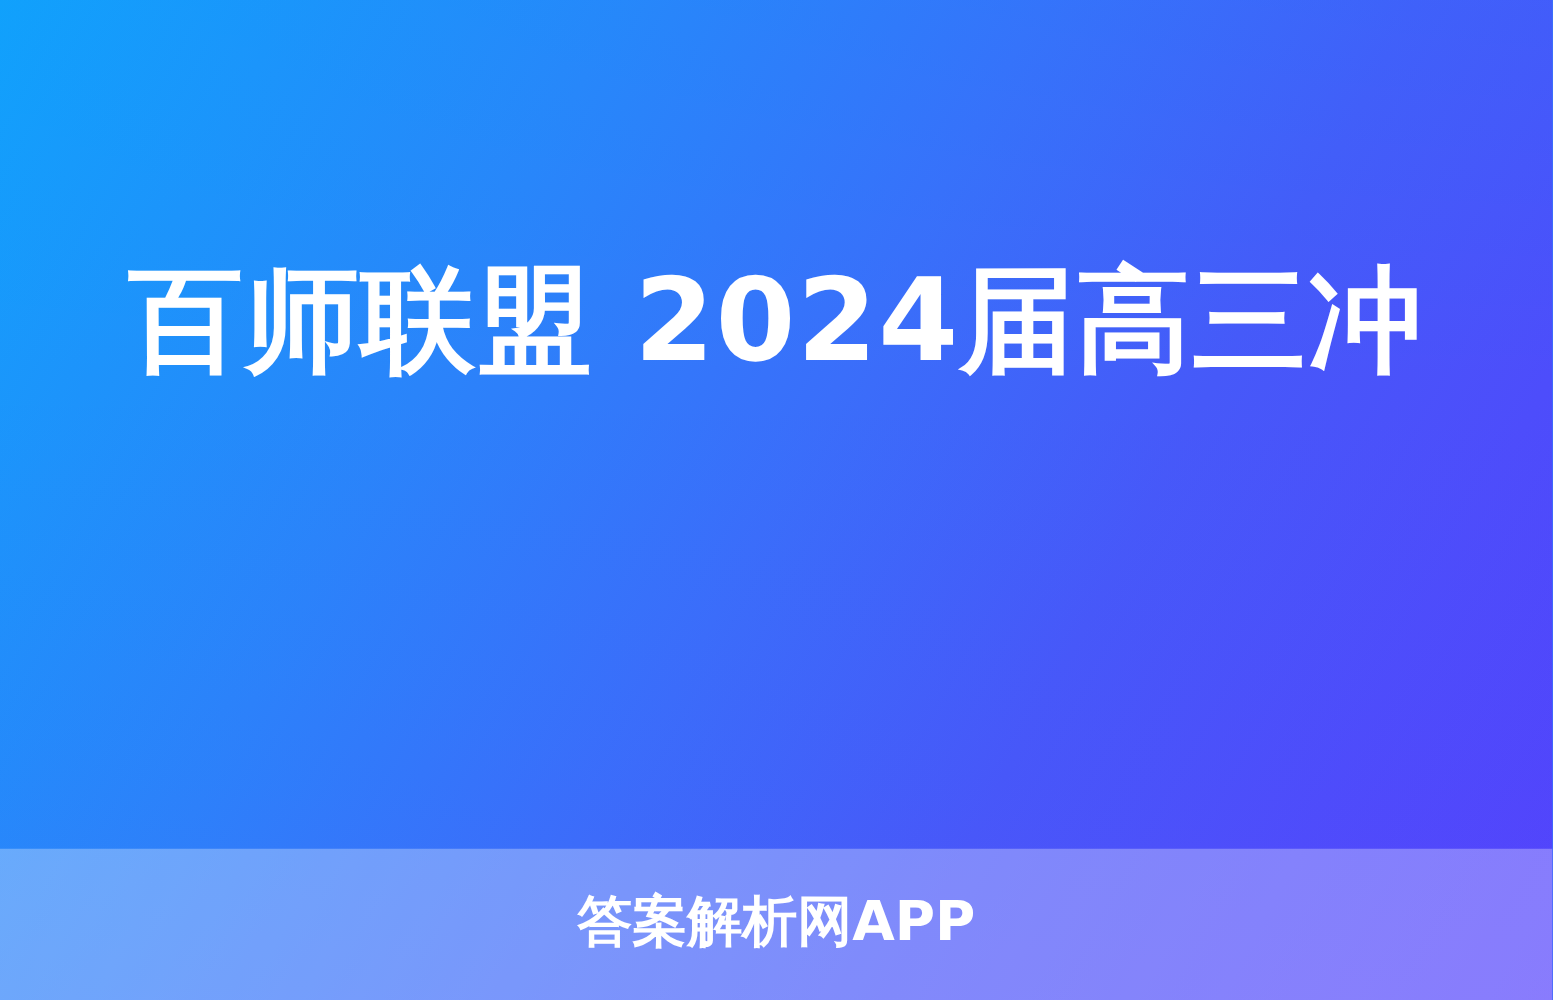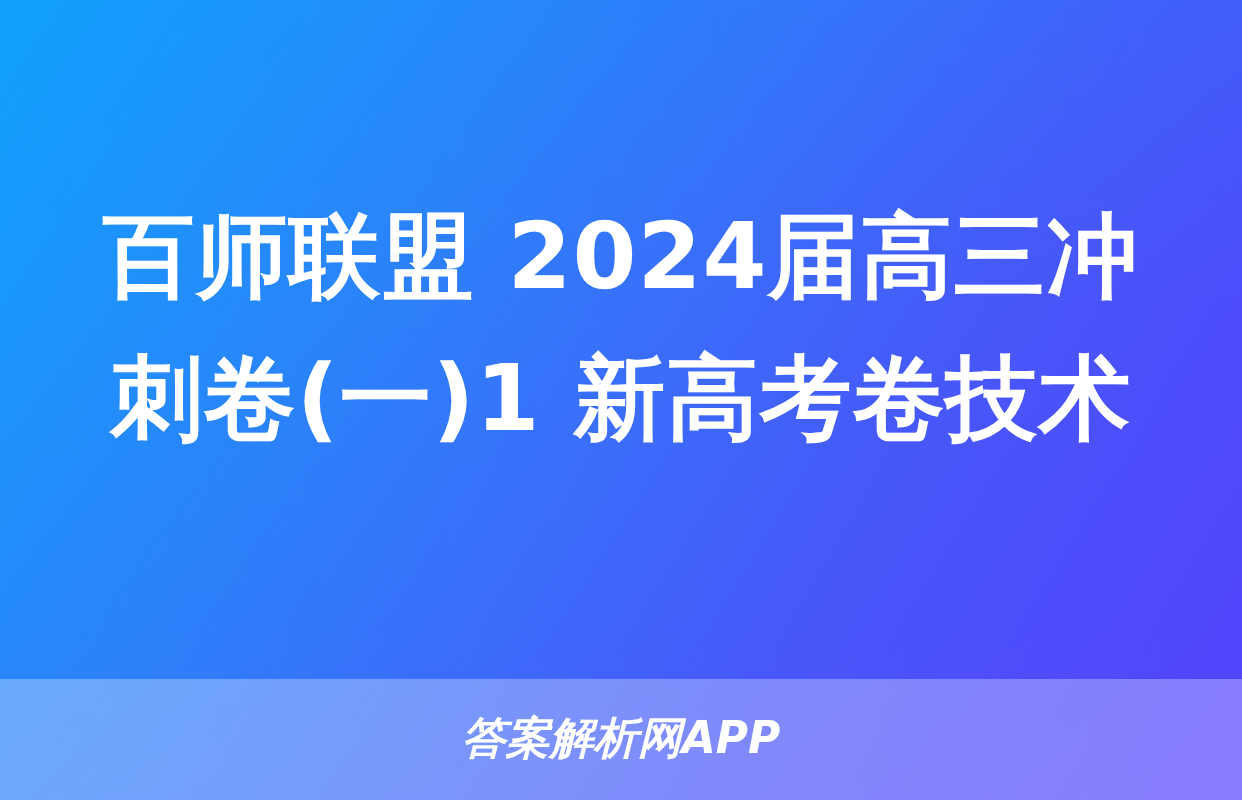--- a/index.html
+++ b/index.html
@@ -82,34 +82,32 @@
     display: flex;
     align-items: center;
     justify-content: center;
   }
 
   .footer-text {
     color: #ffffff;
     font-size: 44px;
     line-height: 50px;
     font-weight: 700;
-    font-style: italic;
     letter-spacing: 0px;
     white-space: nowrap;
     font-family: "DejaVu Sans", "Liberation Sans", sans-serif;
     transform: translateY(-2px);
   }
 </style>
 </head>
 <body>
 
 <div class="poster">
 
   <div class="title-block">
     <span class="title-line">百师联盟 2024届高三冲</span>
-    <span class="title-line">刺卷(一)1 新高考卷技术</span>
   </div>
 
   <div class="footer-band">
     <span class="footer-text">答案解析网APP</span>
   </div>
 
 </div>
 
 </body></html>

